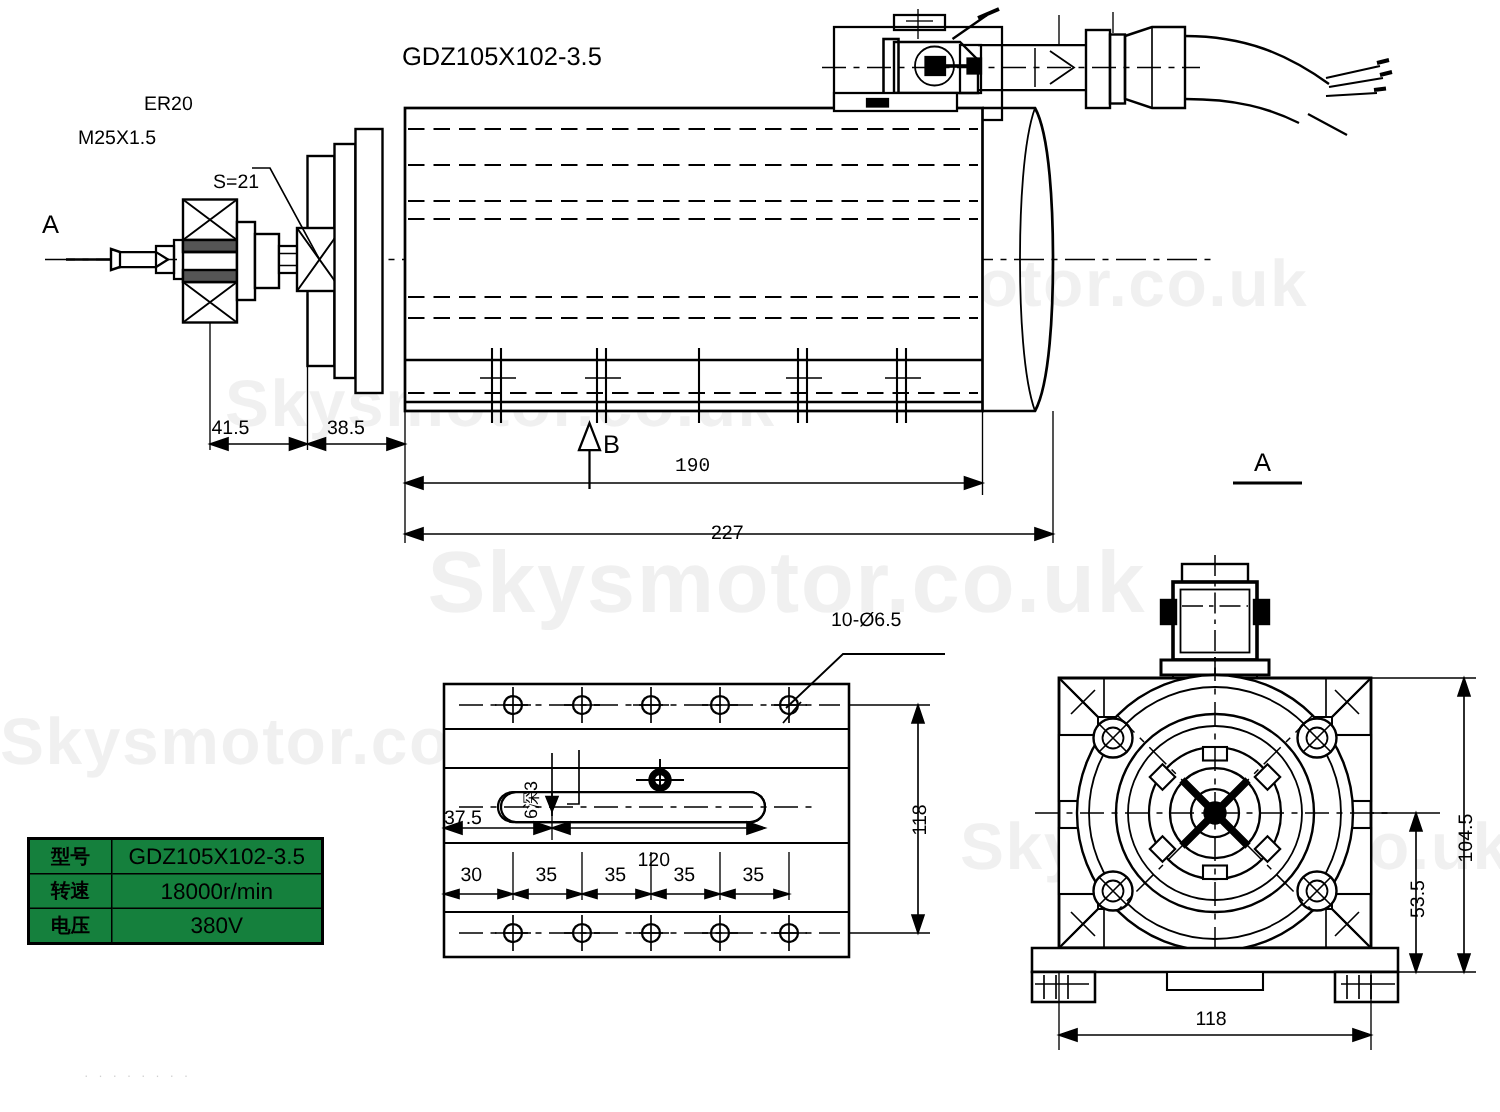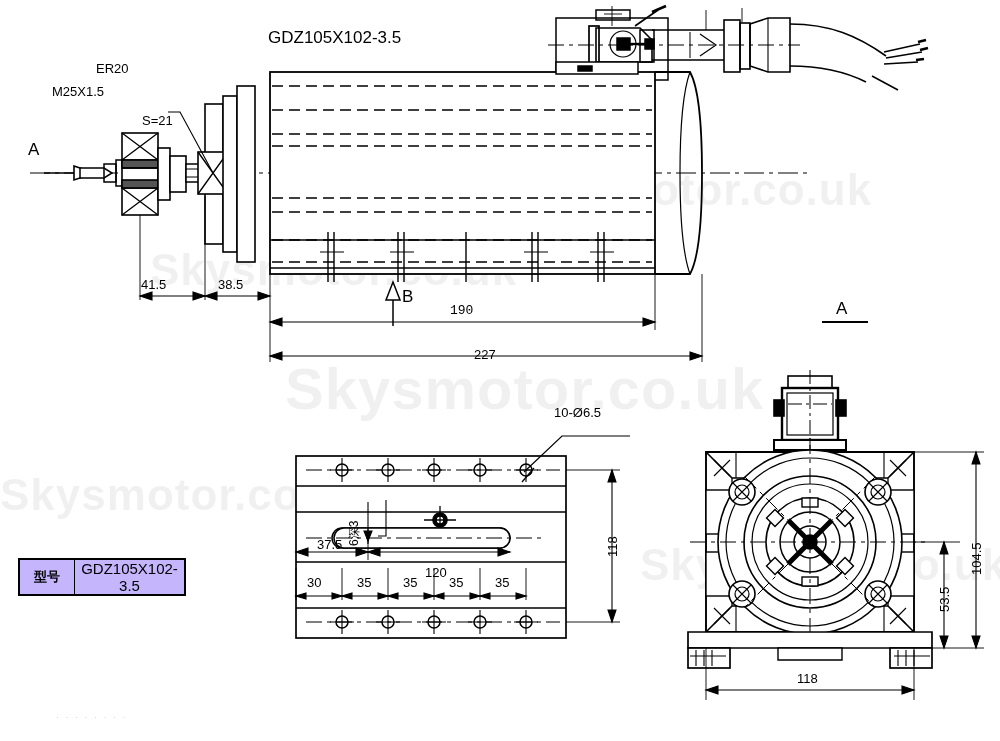--- a/index.html
+++ b/index.html
@@ -9,22 +9,22 @@
   svg{position:absolute;left:0;top:0;}
   .wm{position:absolute;font-family:"Liberation Sans",sans-serif;font-weight:700;
       color:#000;opacity:.055;white-space:nowrap;letter-spacing:1px;pointer-events:none;}
   .lbl{position:absolute;font-family:"Liberation Sans",sans-serif;
        white-space:nowrap;line-height:1;}
   .dim{font-size:13px;}
   .dimS{font-size:12px;}
   .big{font-size:17px;}
   .rot90{transform:rotate(-90deg);transform-origin:left top;}
   
-  #spec{position:absolute;left:18px;top:558px;width:168px;border:2.2px solid #000;
-        border-collapse:collapse;background:#c4b5fd;}
+  #spec{position:absolute;left:18px;top:558px;width:198px;border:2.2px solid #000;
+        border-collapse:collapse;background:#15803d;}
   #spec td{border:1.4px solid #000;height:22px;font-size:14px;padding:0 3px;
            font-family:"DejaVu Sans",sans-serif;}
   #spec td.k{width:48px;text-align:center;font-weight:700;font-size:13px;}
   #spec td.v{text-align:center;font-family:"Liberation Sans",sans-serif;font-size:15px;}
   .ghost{position:absolute;font-size:9px;color:#000;opacity:.18;letter-spacing:2px;}
 </style>
 </head>
 <body>
 
 <div id="stage">
@@ -437,39 +437,47 @@
   <div class="lbl big" style="left:402px;top:288px;">B</div>
 
   <div class="lbl dim" style="left:141px;top:278px;">41.5</div>
   <div class="lbl dim" style="left:218px;top:278px;">38.5</div>
   <div class="lbl dim" style="left:450px;top:304px;font-family:Liberation Mono, monospace;">190</div>
   <div class="lbl dim" style="left:474px;top:348px;">227</div>
 
   <div class="lbl dim" style="left:554px;top:406px;">10-Ø6.5</div>
   <div class="lbl dimS rot90" style="left:348px;top:546px;">6深3</div>
 
-  <div class="lbl dim" style="left:317px;top:538px;">37.5</div>
+  <div class="lbl dim" style="left:296px;top:538px;">37.5</div>
   <div class="lbl dim" style="left:425px;top:566px;">120</div>
   <div class="lbl dim rot90" style="left:606px;top:557px;">118</div>
 
   <div class="lbl dim" style="left:307px;top:576px;">30</div>
   <div class="lbl dim" style="left:357px;top:576px;">35</div>
   <div class="lbl dim" style="left:403px;top:576px;">35</div>
   <div class="lbl dim" style="left:449px;top:576px;">35</div>
   <div class="lbl dim" style="left:495px;top:576px;">35</div>
 
   <div class="lbl big" style="left:836px;top:300px;">A</div>
   <div class="lbl dim rot90" style="left:970px;top:575px;">104.5</div>
   <div class="lbl dim rot90" style="left:938px;top:612px;">53.5</div>
   <div class="lbl dim" style="left:797px;top:672px;">118</div>
 
   <table id="spec">
     <tbody>
       <tr>
         <td class="k">型号</td>
         <td class="v">GDZ105X102-3.5</td>
       </tr>
+      <tr>
+        <td class="k">转速</td>
+        <td class="v">18000r/min</td>
+      </tr>
+      <tr>
+        <td class="k">电压</td>
+        <td class="v">380V</td>
+      </tr>
     </tbody>
   </table>
 
   <div class="ghost" style="left:56px;top:712px;">· · · · · · · ·</div>
 
 </div>
 
 </body></html>

